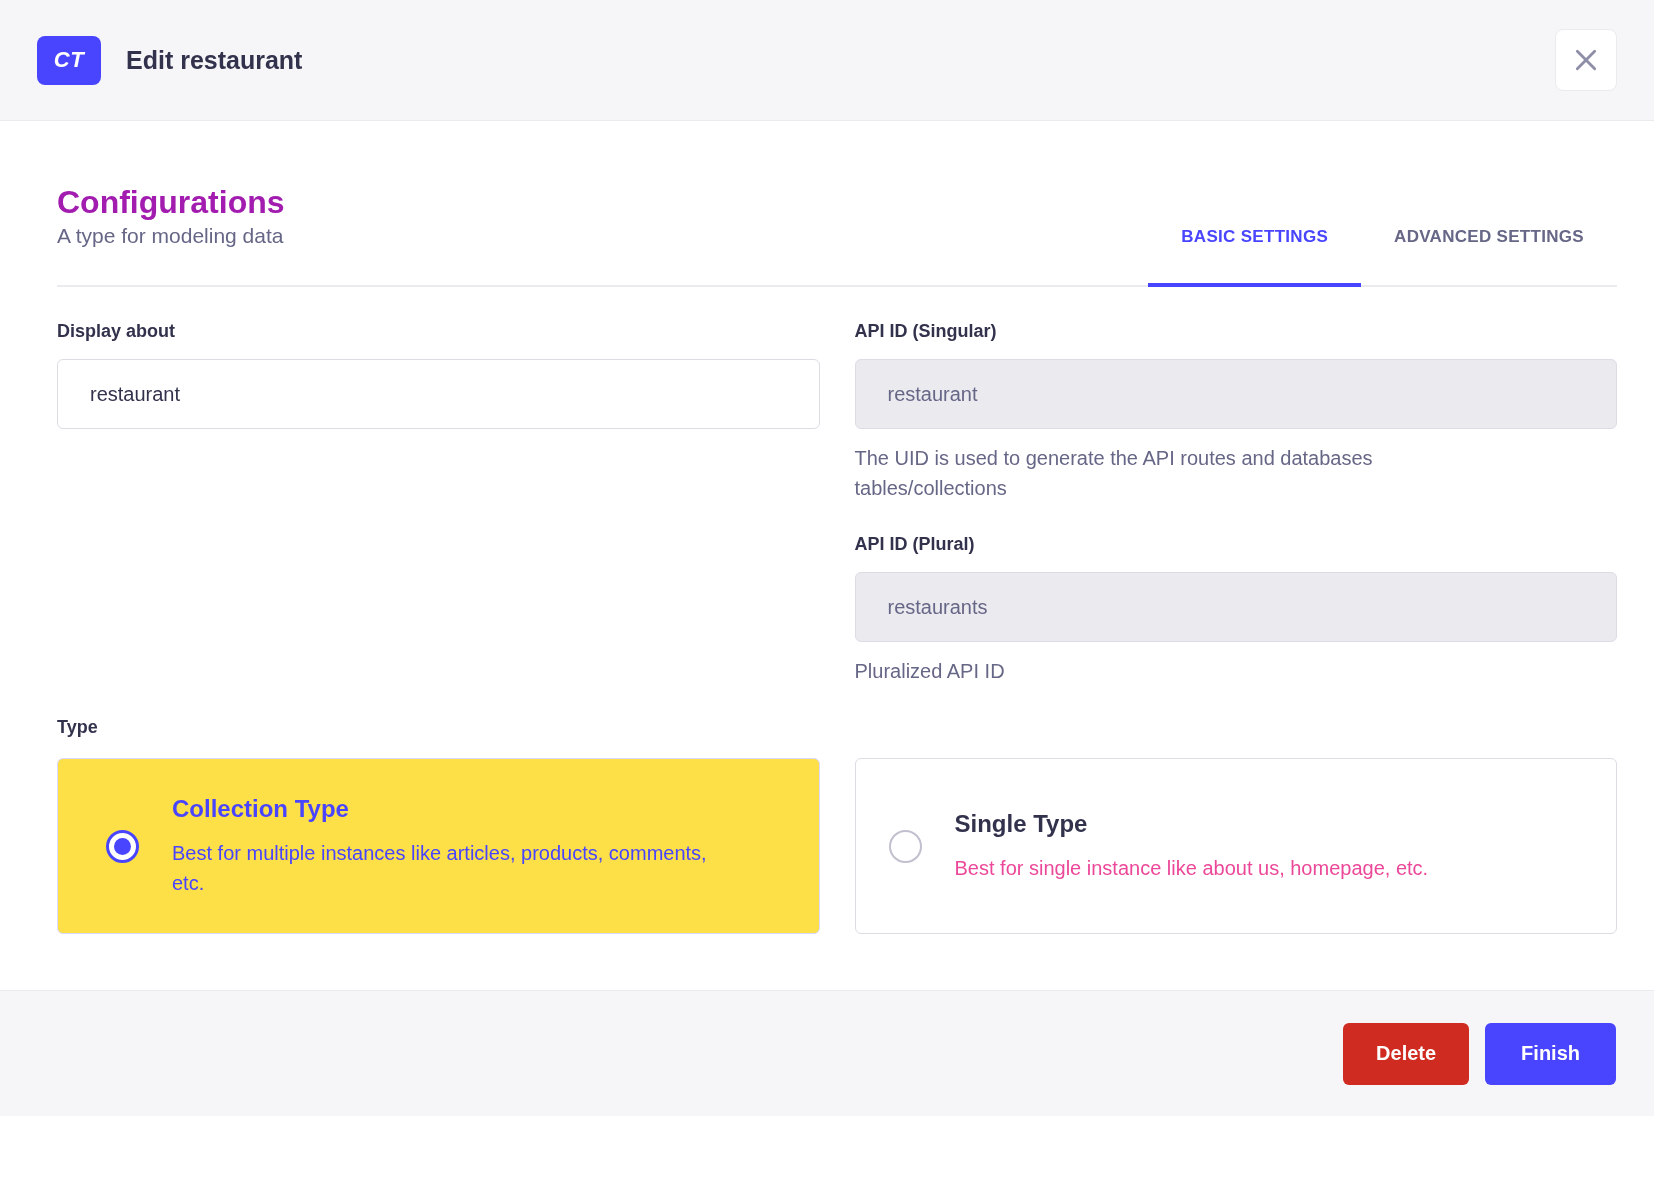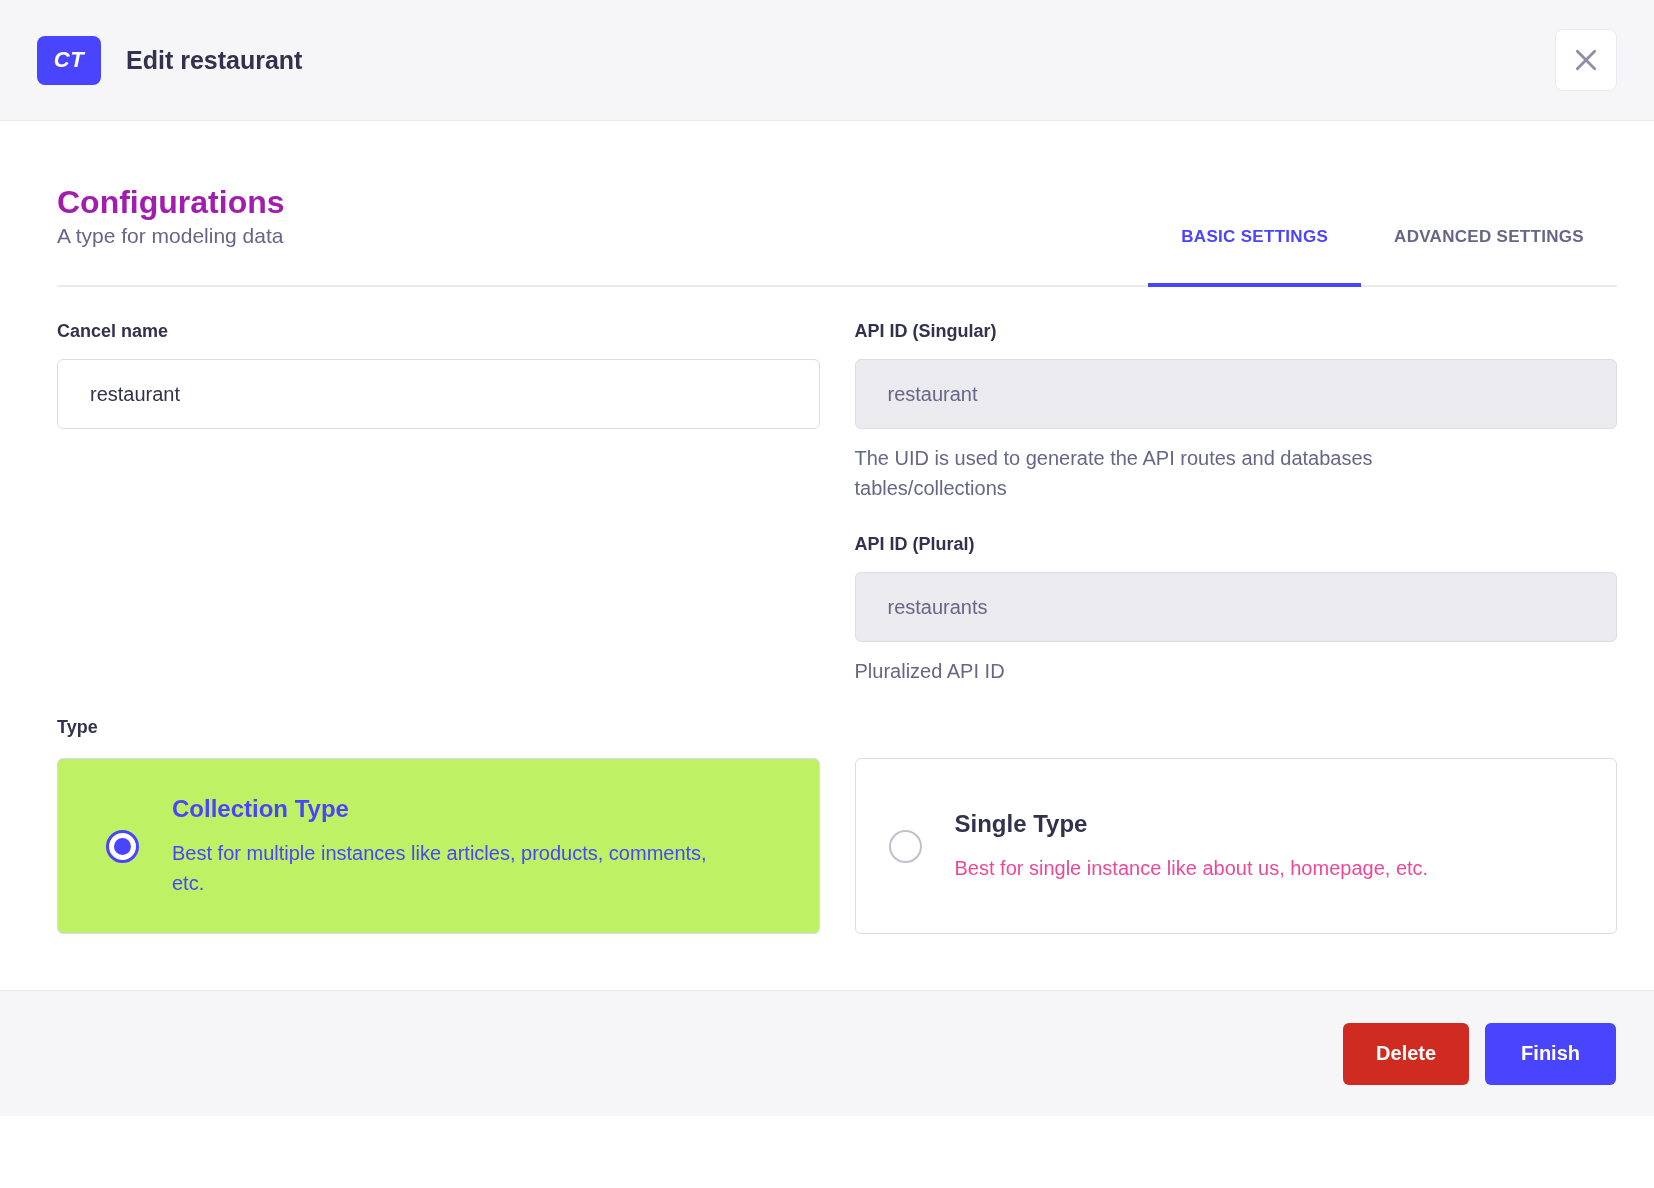--- a/index.html
+++ b/index.html
@@ -59,21 +59,21 @@
   .field-hint { margin-top:14px; font-size:20px; color:#666687; line-height:30px; max-width:640px; }
   .field + .field { margin-top:30px; }
 
   .type-section { margin-top:30px; }
   .type-cards { display:grid; grid-template-columns:1fr 1fr; column-gap:35px; margin-top:20px; }
   .type-card {
     height:176px; border-radius:6px; display:flex; align-items:center;
     padding:0 40px 0 33px; cursor:pointer; background:#fff; border:1px solid #dcdce4;
     text-align:left; font-family:"Liberation Sans", sans-serif;
   }
-  .type-card.selected { background:#bef264; border:1px solid #d9d8ff;padding-left:48px; }
+  .type-card.selected { background:#fde047; border:1px solid #d9d8ff;padding-left:48px; }
   .radio {
     flex:0 0 33px; width:33px; height:33px; border-radius:50%;
     border:2px solid #c0c0cf; background:#fff; margin-right:33px;
     display:flex; align-items:center; justify-content:center;
   }
   .type-card.selected .radio { border:3px solid #4945ff; }
   .radio-dot { width:17px; height:17px; border-radius:50%; background:transparent; }
   .type-card.selected .radio-dot { background:#4945ff; }
   .card-title { font-size:24px; font-weight:bold; color:#32324d; line-height:30px; }
   .type-card.selected .card-title { color:#4945ff; }
@@ -123,21 +123,21 @@
       </div>
       <div class="tabs">
         <button class="tab active">BASIC SETTINGS</button>
         <button class="tab">ADVANCED SETTINGS</button>
       </div>
     </div>
 
     <div class="form-grid">
       <div class="form-col">
         <div class="field">
-          <div class="field-label">Cancel name</div>
+          <div class="field-label">Display about</div>
           <input class="text-input" type="text" value="restaurant" style="">
         </div>
       </div>
 
       <div class="form-col">
         <div class="field">
           <div class="field-label">API ID (Singular)</div>
           <input class="text-input" type="text" disabled="" value="restaurant" style="">
           <div class="field-hint">The UID is used to generate the API routes and databases tables/collections</div>
         </div>

